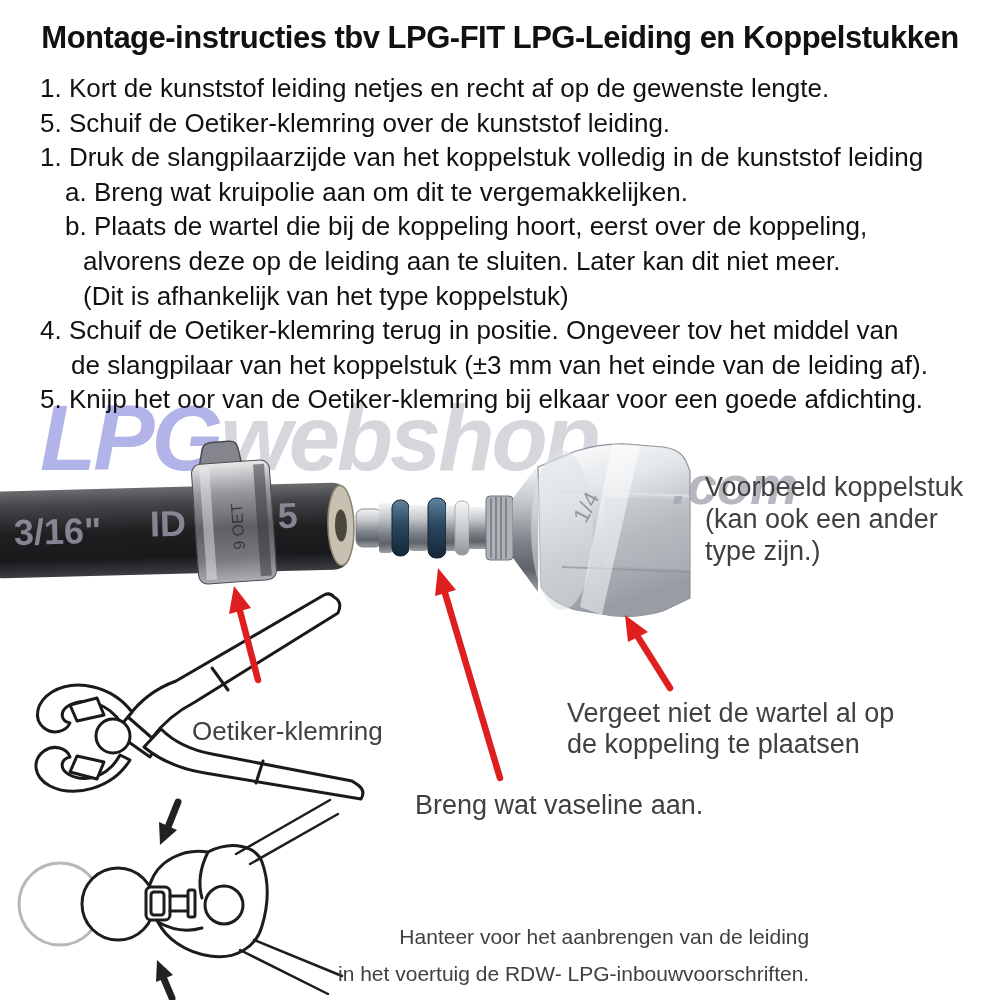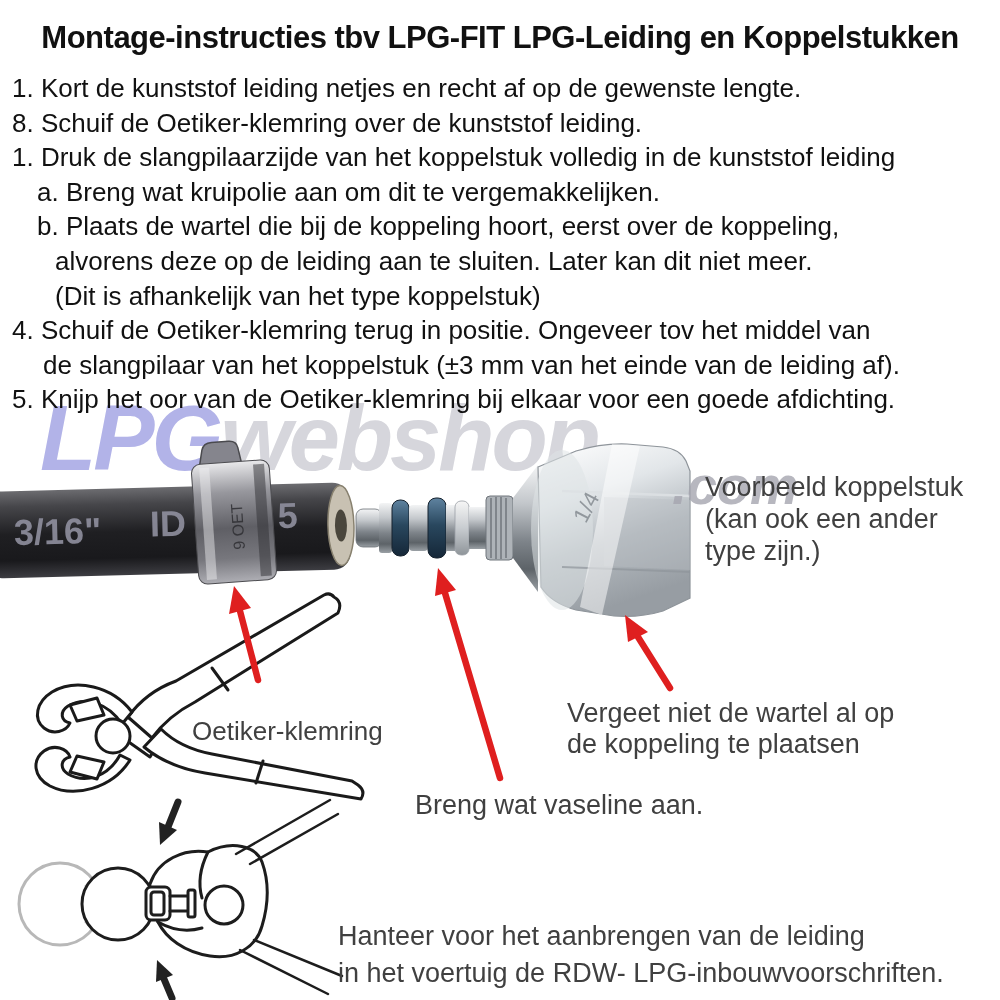--- a/index.html
+++ b/index.html
@@ -2,49 +2,49 @@
 <html><head>
 <meta charset="utf-8">
 <style>
   html,body{margin:0;padding:0;background:#fff;}
   .page{position:relative;width:984px;height:1000px;background:#ffffff;overflow:hidden;
         font-family:"Liberation Sans", sans-serif;color:#111;}
   .title{position:absolute;top:20px;left:0;width:1000px;text-align:center;
          font-size:31px;font-weight:bold;letter-spacing:-0.5px;z-index:4;}
   .instructions{position:absolute;top:71px;left:12px;width:986px;font-size:26px;
          line-height:34.6px;z-index:4;}
-  .instr-line{white-space:nowrap;}
+  .instr-line{white-space:nowrap;margin-left:28px;}
   .ind-sub{padding-left:25px;}
   .ind-cont{padding-left:43px;}
   .ind-cont2{padding-left:31px;}
   .watermark{position:absolute;left:40px;top:392px;z-index:1;font-style:italic;font-weight:bold;
          font-size:92px;letter-spacing:-3px;line-height:1;white-space:nowrap;}
   .wm-lpg{color:#b2b3e8;}
   .wm-web{color:#d6d6dc;}
   .wm-com{position:absolute;left:672px;top:458px;z-index:3;font-style:italic;font-weight:bold;
          font-size:54px;color:rgba(165,165,175,0.8);line-height:1;}
   .illu{position:absolute;left:0;top:440px;width:1000px;height:560px;z-index:2;}
   svg text{font-family:"Liberation Sans", sans-serif;}
   .red-label{position:absolute;color:#404040;font-size:26px;line-height:31px;z-index:5;white-space:nowrap;}
   .lbl-voorbeeld{left:705px;top:471px;font-size:27px;line-height:32px;}
   .lbl-oetiker{left:192px;top:688px;margin-top:28px;}
   .lbl-vergeet{left:567px;top:698px;font-size:27px;line-height:31px;}
   .lbl-vaseline{left:415px;top:790px;font-size:27px;}
-  .lbl-hanteer{left:338px;top:918px;font-size:27px;line-height:37px;}
+  .lbl-hanteer{left:338px;top:918px;font-size:21px;line-height:37px;text-align:right;}
 </style>
 </head>
 <body>
 
 <div class="page">
 
   <div class="title">Montage-instructies tbv LPG-FIT LPG-Leiding en Koppelstukken</div>
 
   <div class="instructions">
     <div class="instr-line">1. Kort de kunststof leiding netjes en recht af op de gewenste lengte.</div>
-    <div class="instr-line">8. Schuif de Oetiker-klemring over de kunststof leiding.</div>
+    <div class="instr-line">5. Schuif de Oetiker-klemring over de kunststof leiding.</div>
     <div class="instr-line">1. Druk de slangpilaarzijde van het koppelstuk volledig in de kunststof leiding</div>
     <div class="instr-line ind-sub">a. Breng wat kruipolie aan om dit te vergemakkelijken.</div>
     <div class="instr-line ind-sub">b. Plaats de wartel die bij de koppeling hoort, eerst over de koppeling,</div>
     <div class="instr-line ind-cont">alvorens deze op de leiding aan te sluiten. Later kan dit niet meer.</div>
     <div class="instr-line ind-cont">(Dit is afhankelijk van het type koppelstuk)</div>
     <div class="instr-line">4. Schuif de Oetiker-klemring terug in positie. Ongeveer tov het middel van</div>
     <div class="instr-line ind-cont2">de slangpilaar van het koppelstuk (±3 mm van het einde van de leiding af).</div>
     <div class="instr-line">5. Knijp het oor van de Oetiker-klemring bij elkaar voor een goede afdichting.</div>
   </div>
 

